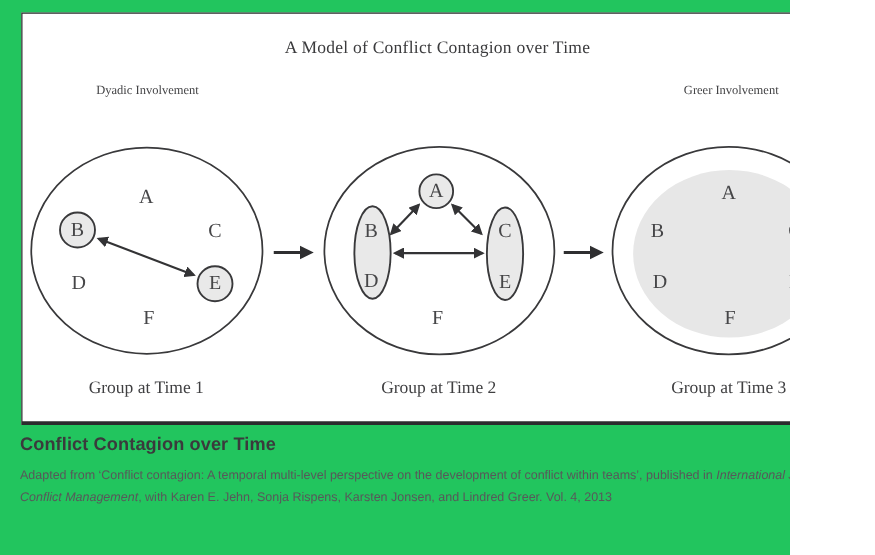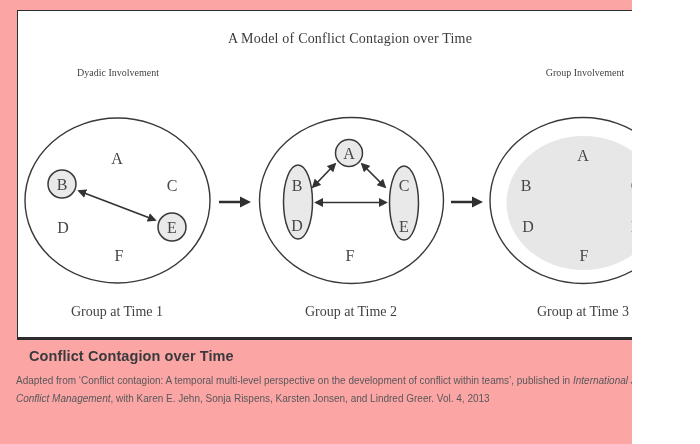--- a/index.html
+++ b/index.html
@@ -1,18 +1,18 @@
 <!DOCTYPE html>
 <html><head>
 <meta charset="utf-8">
 <style>
   html, body { margin: 0; padding: 0; background: #ffffff; }
   #page {
     position: relative; width: 632px; height: 444px;
-    background: #fca5a5; overflow: hidden;
+    background: #22c55e; overflow: hidden;
     font-family: "Liberation Sans", sans-serif;
   }
   
   #figure-box {
     position: absolute; left: 17px; top: 10px;
     width: 666px; height: 330px;
     border: 1px solid #2c2c2e; border-bottom: 3px solid #2c2c2e;
     box-sizing: border-box; background: #ffffff;
   }
   .fig-title {
@@ -41,39 +41,38 @@
   }
   .dbl-arrow { stroke: #333335; stroke-width: 1.7; fill: none; }
   .flow-line { stroke: #2f2f31; stroke-width: 2.5; }
   .flow-head { fill: #2f2f31; stroke: none; }
 
   
   #caption { position: absolute; left: 16px; top: 348px; width: 676px; }
   .cap-heading {
     font-size: 14.5px; font-weight: bold; color: #3a3a3c;
     letter-spacing: .1px;
-    margin-left: 13px;
   }
   .cap-body {
     margin: 8px 0 0 0; font-size: 10px; line-height: 18px;
     color: #58585a;
   }
   .cap-body em { font-style: italic; }
 </style>
 </head>
 <body>
 
 <div id="page">
 
   <div id="figure-box">
 
     <div class="fig-title">A Model of Conflict Contagion over Time</div>
 
     <div class="stage-heading" style="left:100px">Dyadic Involvement</div>
-    <div class="stage-heading" style="left:567px">Group Involvement</div>
+    <div class="stage-heading" style="left:567px">Greer Involvement</div>
 
     <svg id="diagram-svg" width="664" height="326" viewBox="0 0 664 326">
       <defs>
         <marker id="ah" viewBox="0 0 10 10" refX="8" refY="5" markerWidth="9" markerHeight="9" markerUnits="userSpaceOnUse" orient="auto-start-reverse">
           <path d="M 0 0 L 10 5 L 0 10 z" fill="#333335"></path>
         </marker>
       </defs>
 
       <g>
         <ellipse class="big-ellipse" cx="99.5" cy="189.5" rx="92.5" ry="82.5"></ellipse>

